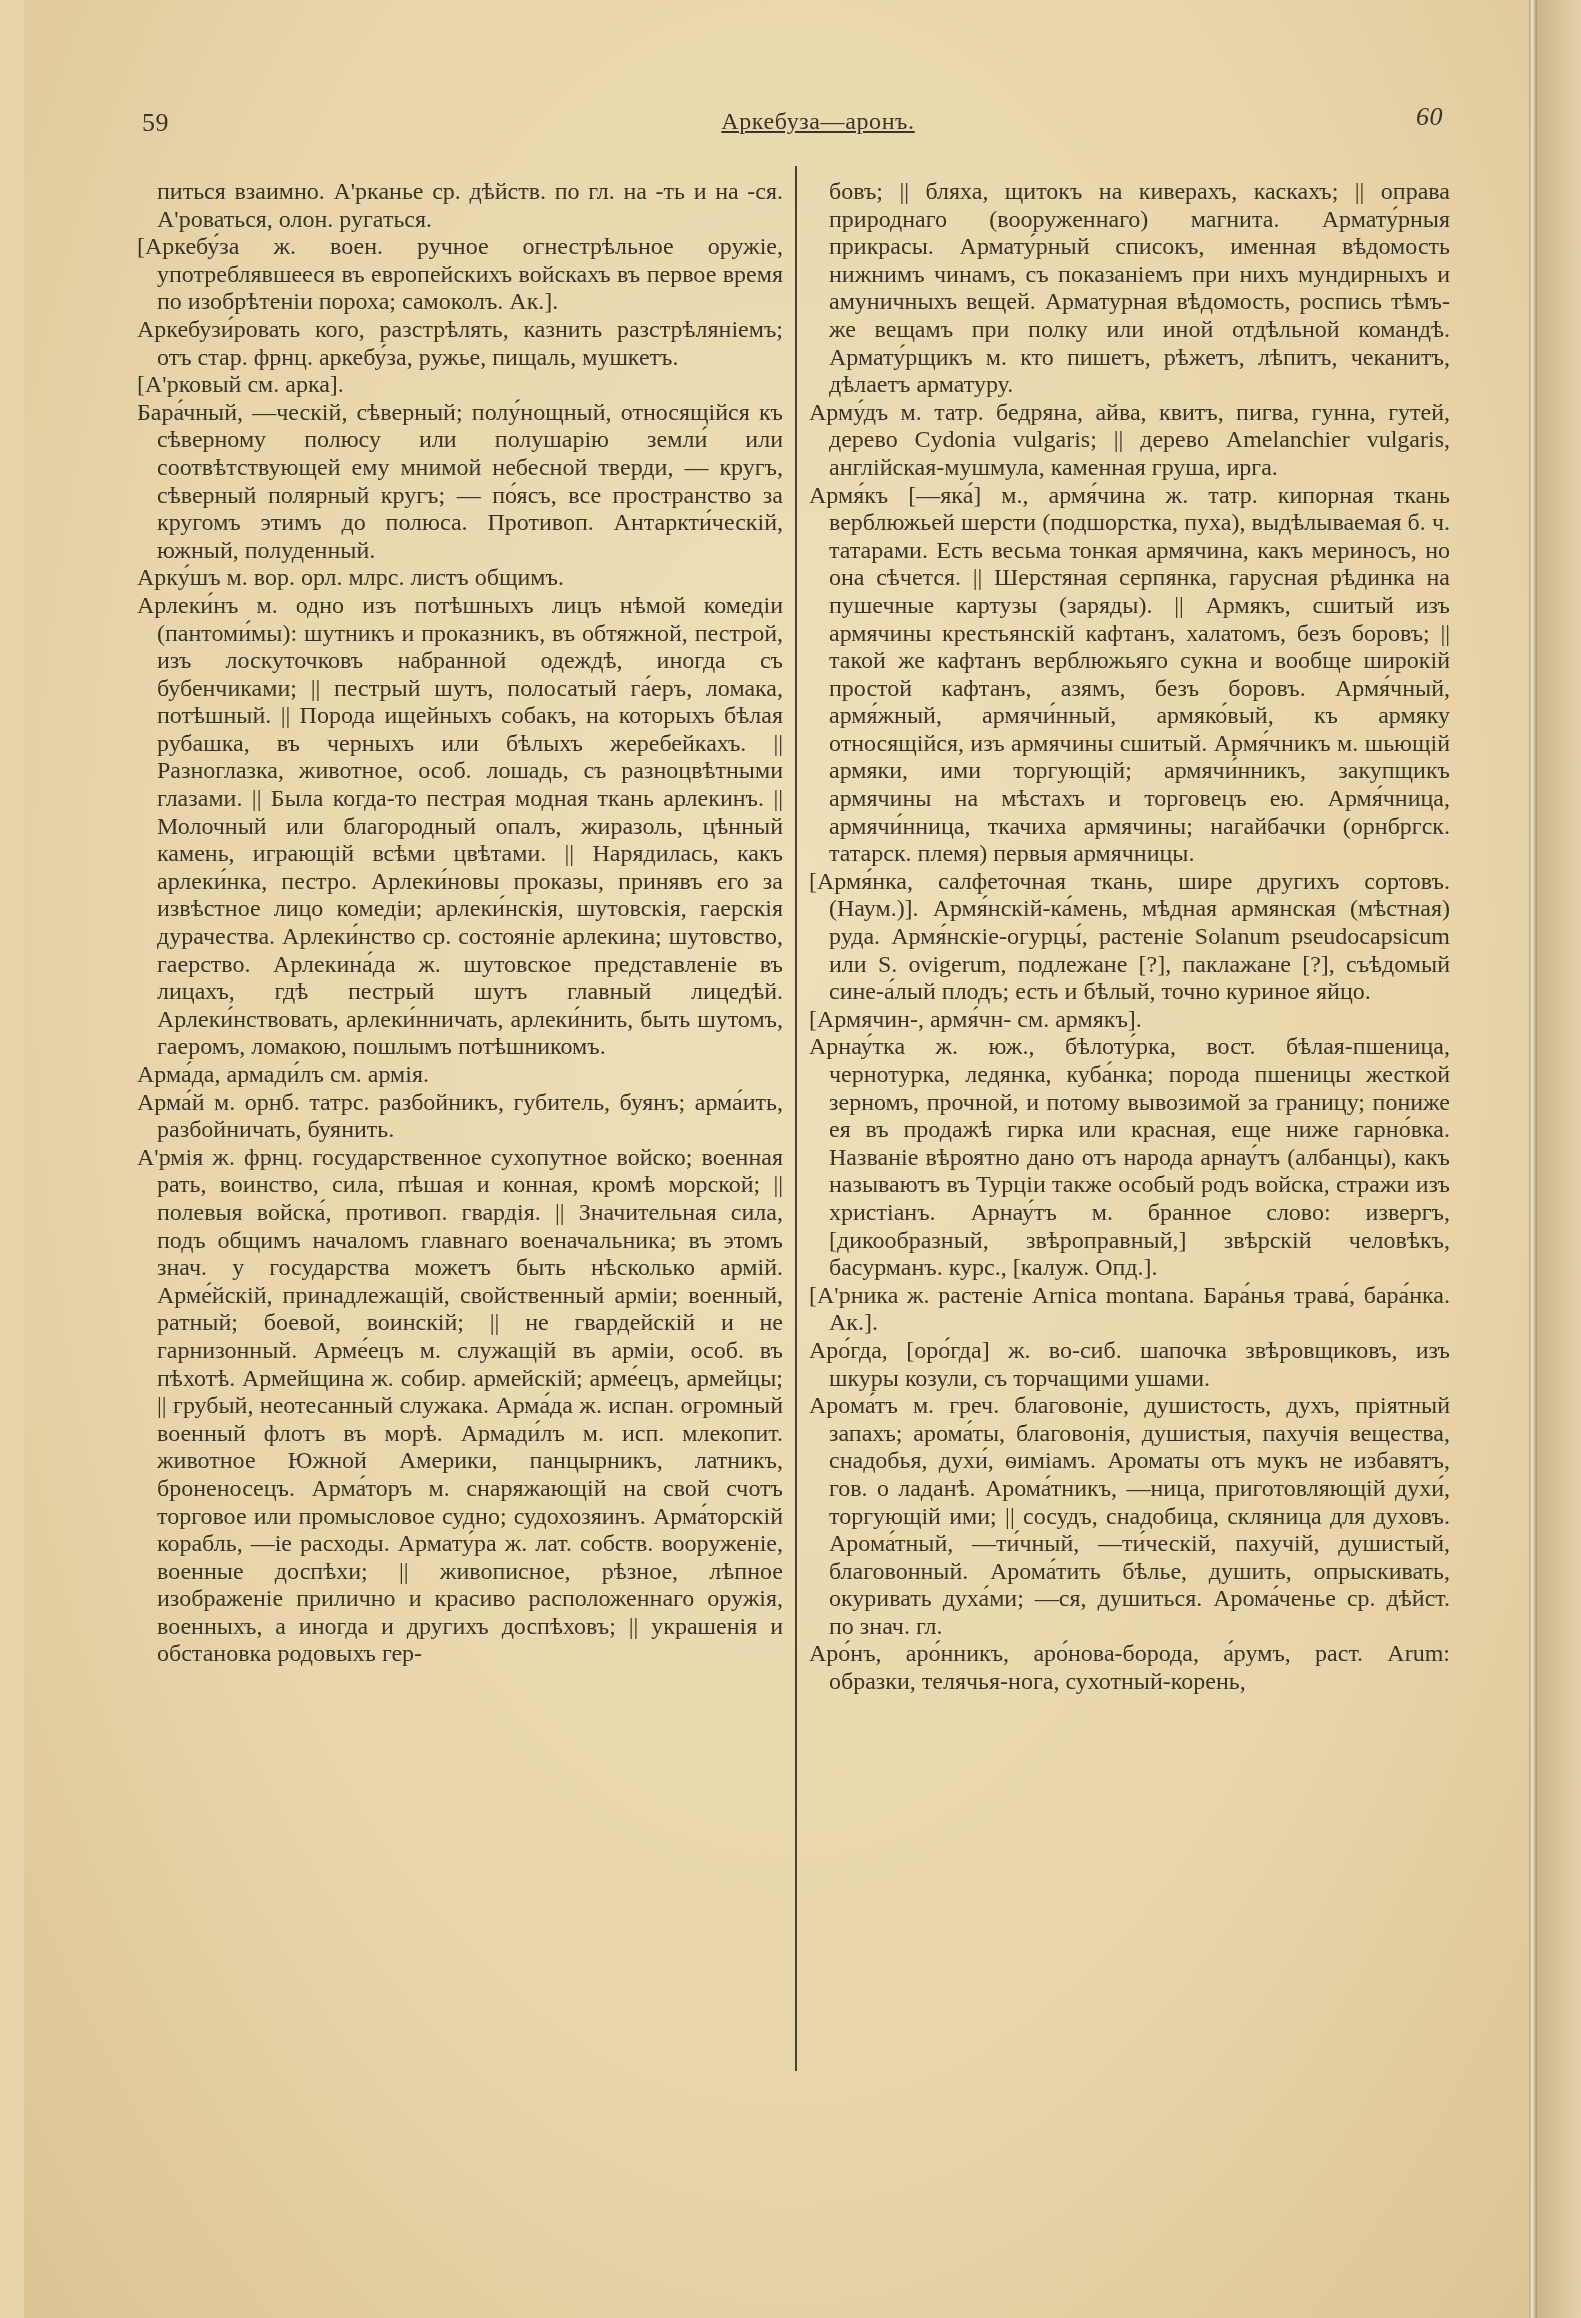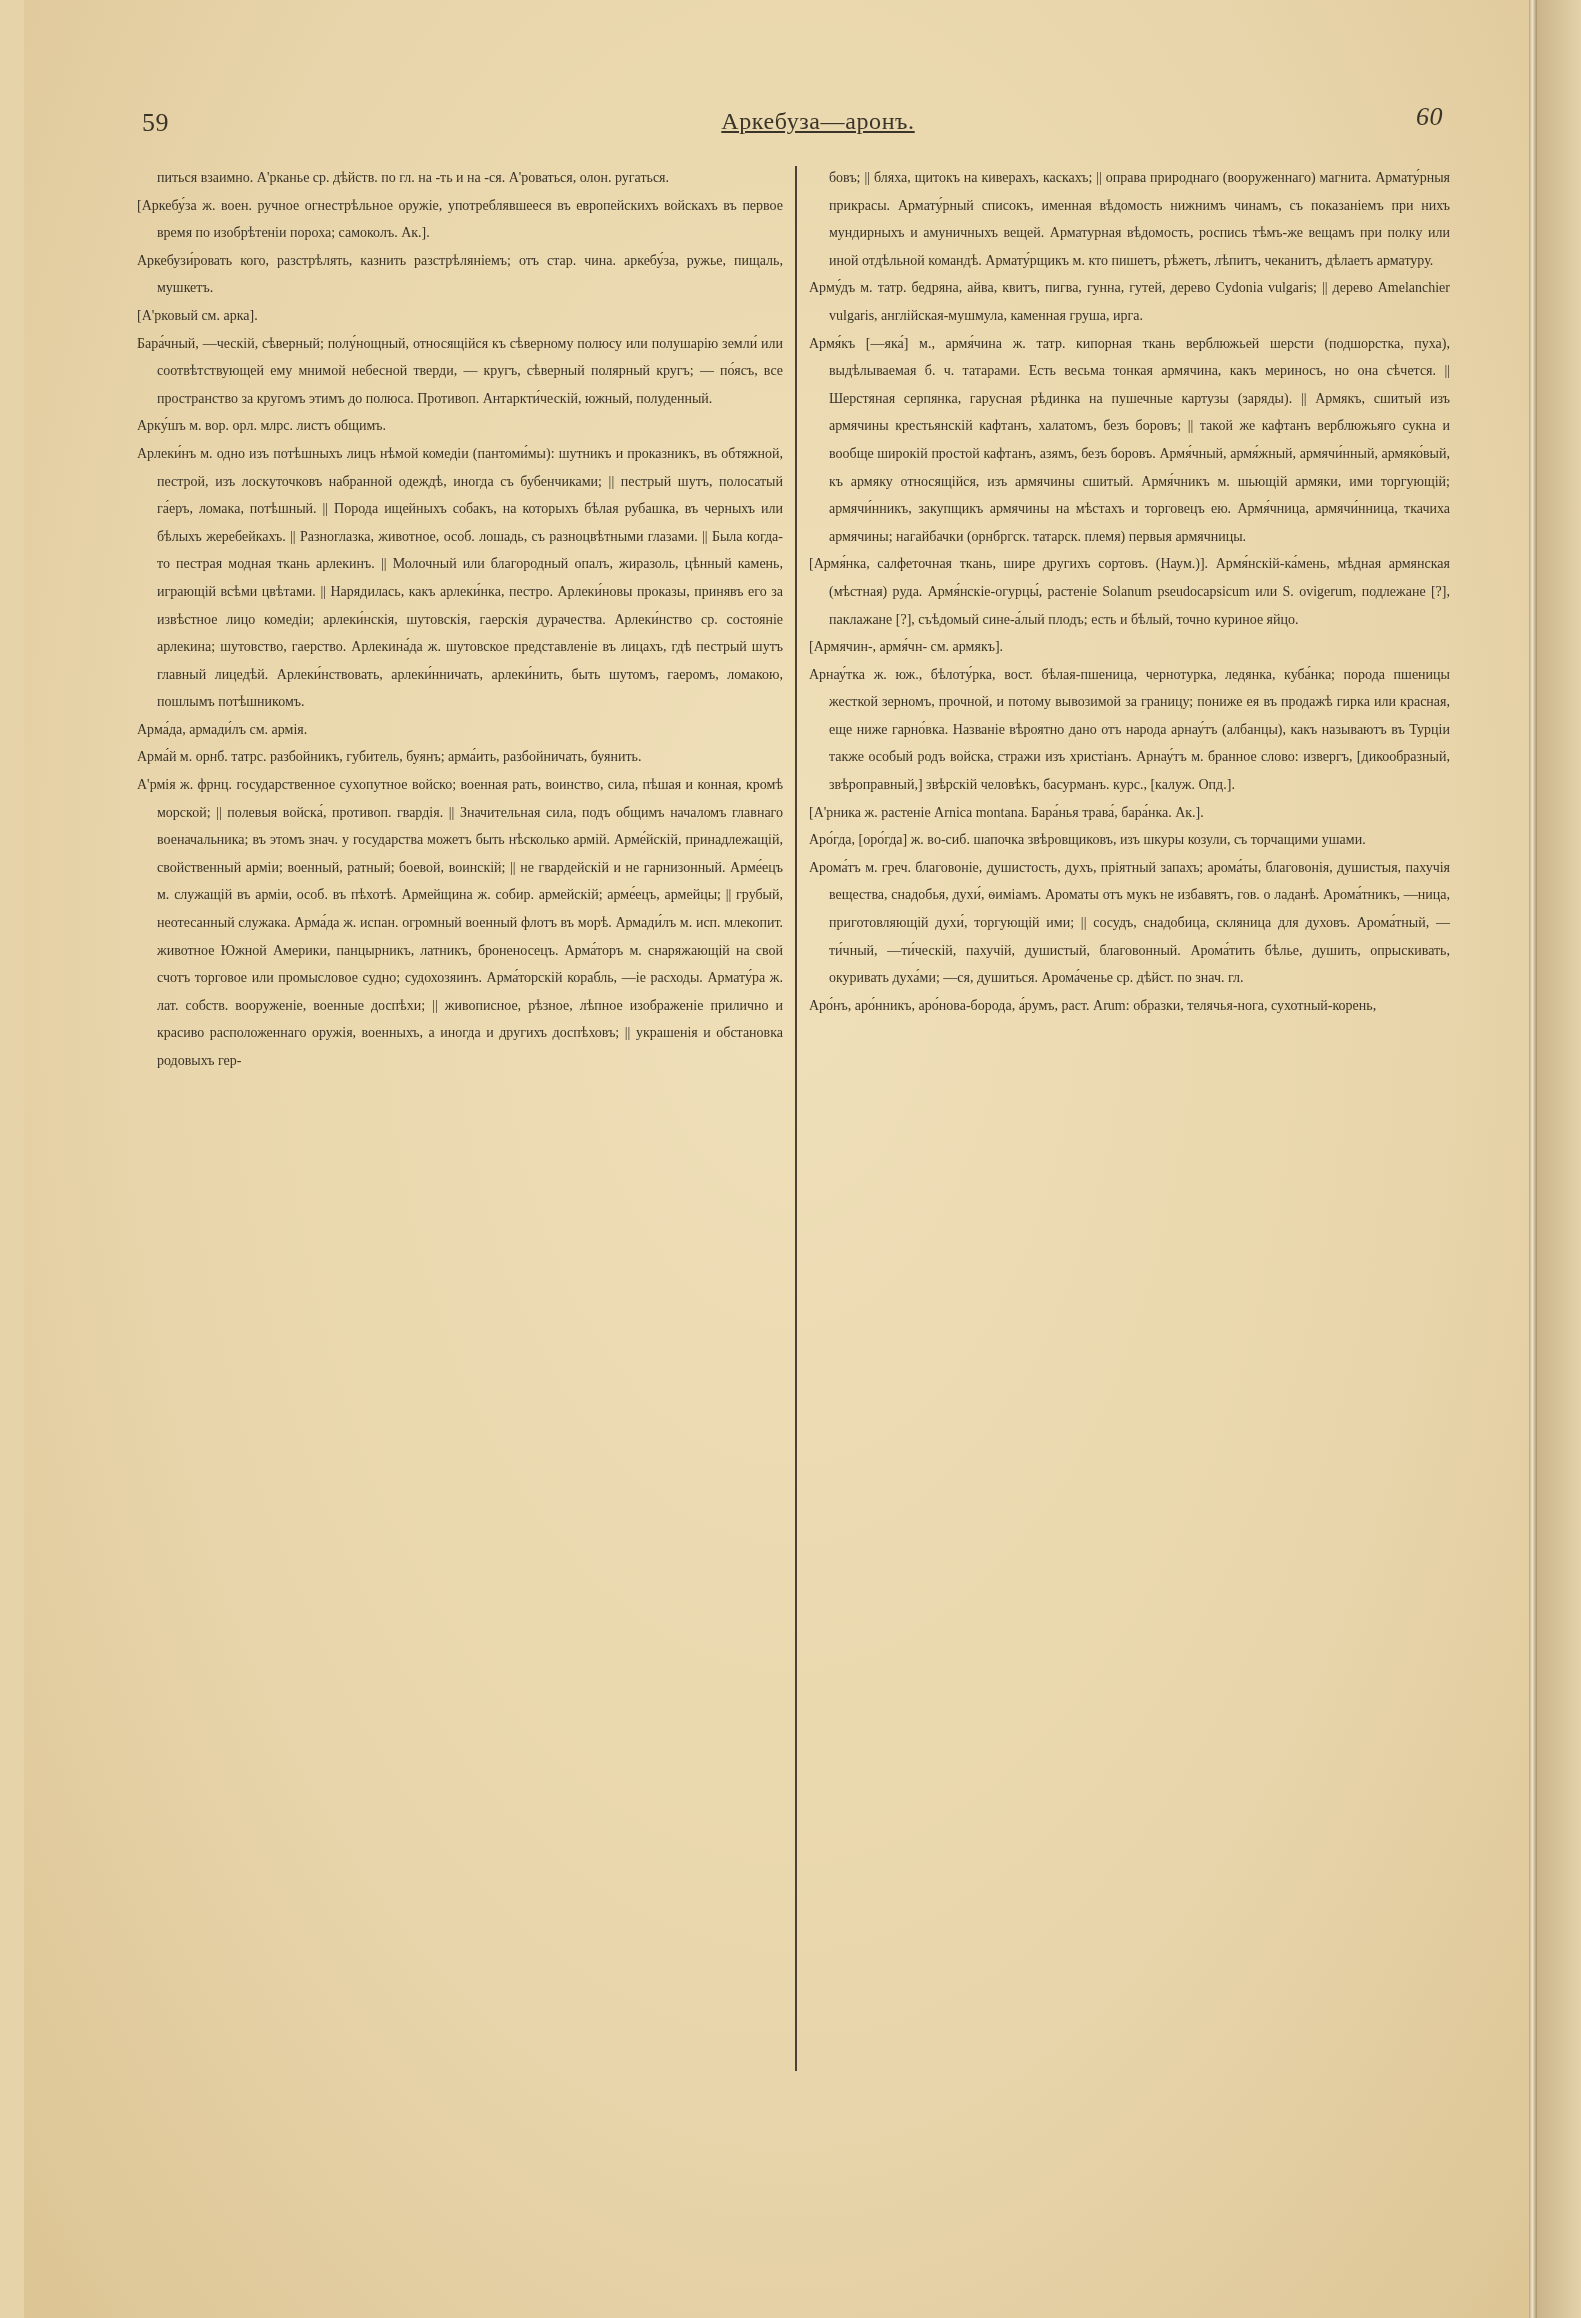--- a/index.html
+++ b/index.html
@@ -20,38 +20,38 @@
   }
   .rightstrip {
     position:absolute; left:1537px; top:0; width:44px; height:2319px;
     background:linear-gradient(90deg,#c9b48a,#e4d2aa);
   }
   .hdr { position:absolute; top:108px; font-size:26px; letter-spacing:0.6px; color:#3b3428; }
   .pn-left { left:118px; }
   .pn-right { left:1392px; top:102px;font-style:italic; }
   .running-title { left:624px; width:340px; text-align:center; font-size:24px;text-decoration:underline; }
   .divider { position:absolute; left:771px; top:166px; width:1.7px; height:1905px; background:#4a4234; }
-  .col { position:absolute; top:164px; font-size:14px; line-height:27.6px; text-align:justify; }
+  .col { position:absolute; top:178px; font-size:24px; line-height:27.6px; text-align:justify; }
   .col-left { left:113px; width:646px; }
   .col-right { left:785px; width:641px; }
   .entry { margin:0; padding-left:20px; text-indent:-20px; }
   .entry.cont { text-indent:0; }
 </style>
 </head>
 <body>
 
 <div class="page">
   <div class="hdr pn-left">59</div>
   <div class="hdr running-title">Аркебуза—аронъ.</div>
   <div class="hdr pn-right">60</div>
 
   <div class="col col-left">
     <p class="entry cont">питься взаимно. А'рканье ср. дѣйств. по гл. на -ть и на -ся. А'роваться, олон. ругаться.</p>
     <p class="entry">[Аркебу́за ж. воен. ручное огнестрѣльное оружіе, употреблявшееся въ европейскихъ войскахъ въ первое время по изобрѣтеніи пороха; самоколъ. Ак.].</p>
-    <p class="entry">Аркебузи́ровать кого, разстрѣлять, казнить разстрѣляніемъ; отъ стар. чина. аркебу́за, ружье, пищаль, мушкетъ.</p>
+    <p class="entry">Аркебузи́ровать кого, разстрѣлять, казнить разстрѣляніемъ; отъ стар. фрнц. аркебу́за, ружье, пищаль, мушкетъ.</p>
     <p class="entry">[А'рковый см. арка].</p>
     <p class="entry">Бара́чный, —ческій, сѣверный; полу́нощный, относящійся къ сѣверному полюсу или полушарію земли́ или соотвѣтствующей ему мнимой небесной тверди, — кругъ, сѣверный полярный кругъ; — по́ясъ, все пространство за кругомъ этимъ до полюса. Противоп. Антаркти́ческій, южный, полуденный.</p>
     <p class="entry">Арку́шъ м. вор. орл. млрс. листъ общимъ.</p>
     <p class="entry">Арлеки́нъ м. одно изъ потѣшныхъ лицъ нѣмой комедіи (пантоми́мы): шутникъ и проказникъ, въ обтяжной, пестрой, изъ лоскуточковъ набранной одеждѣ, иногда съ бубенчиками; || пестрый шутъ, полосатый га́еръ, ломака, потѣшный. || Порода ищейныхъ собакъ, на которыхъ бѣлая рубашка, въ черныхъ или бѣлыхъ жеребейкахъ. || Разноглазка, животное, особ. лошадь, съ разноцвѣтными глазами. || Была когда-то пестрая модная ткань арлекинъ. || Молочный или благородный опалъ, жиразоль, цѣнный камень, играющій всѣми цвѣтами. || Нарядилась, какъ арлеки́нка, пестро. Арлеки́новы проказы, принявъ его за извѣстное лицо комедіи; арлеки́нскія, шутовскія, гаерскія дурачества. Арлеки́нство ср. состояніе арлекина; шутовство, гаерство. Арлекина́да ж. шутовское представленіе въ лицахъ, гдѣ пестрый шутъ главный лицедѣй. Арлеки́нствовать, арлеки́нничать, арлеки́нить, быть шутомъ, гаеромъ, ломакою, пошлымъ потѣшникомъ.</p>
     <p class="entry">Арма́да, армади́лъ см. армія.</p>
     <p class="entry">Арма́й м. орнб. татрс. разбойникъ, губитель, буянъ; арма́ить, разбойничать, буянить.</p>
     <p class="entry">А'рмія ж. фрнц. государственное сухопутное войско; военная рать, воинство, сила, пѣшая и конная, кромѣ морской; || полевыя войска́, противоп. гвардія. || Значительная сила, подъ общимъ началомъ главнаго военачальника; въ этомъ знач. у государства можетъ быть нѣсколько армій. Арме́йскій, принадлежащій, свойственный арміи; военный, ратный; боевой, воинскій; || не гвардейскій и не гарнизонный. Арме́ецъ м. служащій въ арміи, особ. въ пѣхотѣ. Армейщина ж. собир. армейскій; арме́ецъ, армейцы; || грубый, неотесанный служака. Арма́да ж. испан. огромный военный флотъ въ морѣ. Армади́лъ м. исп. млекопит. животное Южной Америки, панцырникъ, латникъ, броненосецъ. Арма́торъ м. снаряжающій на свой счотъ торговое или промысловое судно; судохозяинъ. Арма́торскій корабль, —іе расходы. Армату́ра ж. лат. собств. вооруженіе, военные доспѣхи; || живописное, рѣзное, лѣпное изображеніе прилично и красиво расположеннаго оружія, военныхъ, а иногда и другихъ доспѣховъ; || украшенія и обстановка родовыхъ гер-</p>
   </div>
 
   <div class="divider"></div>

